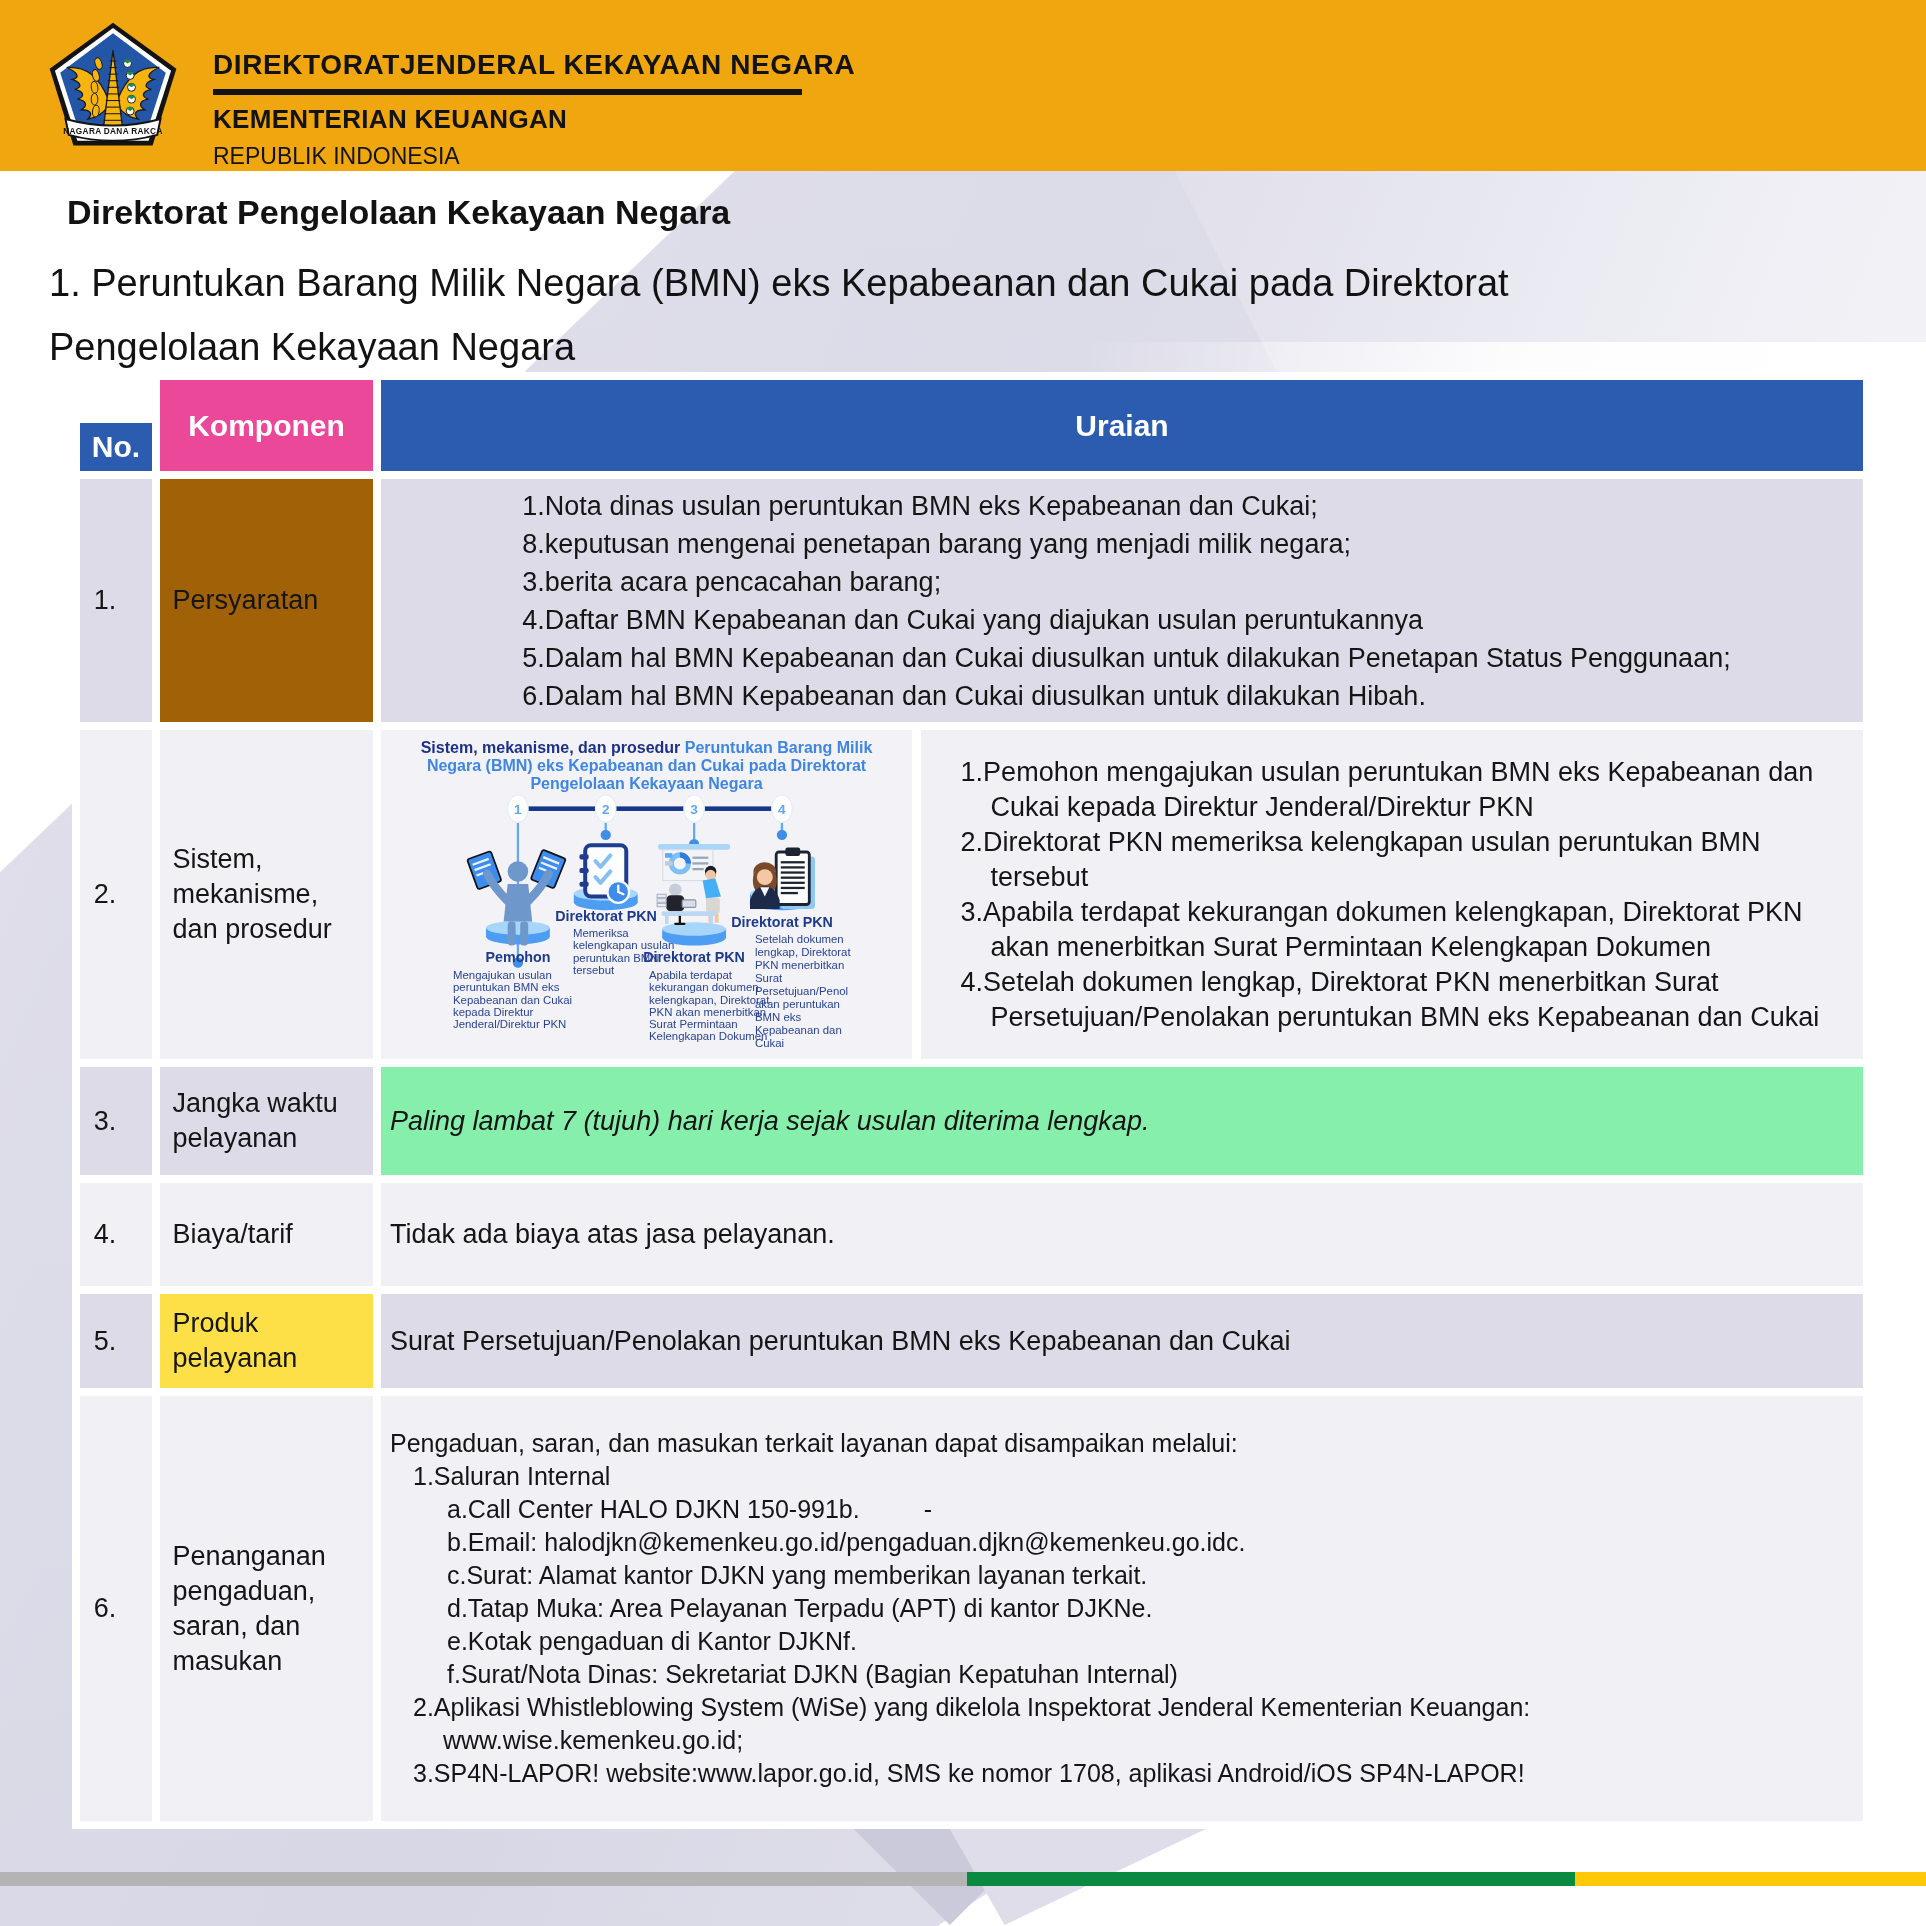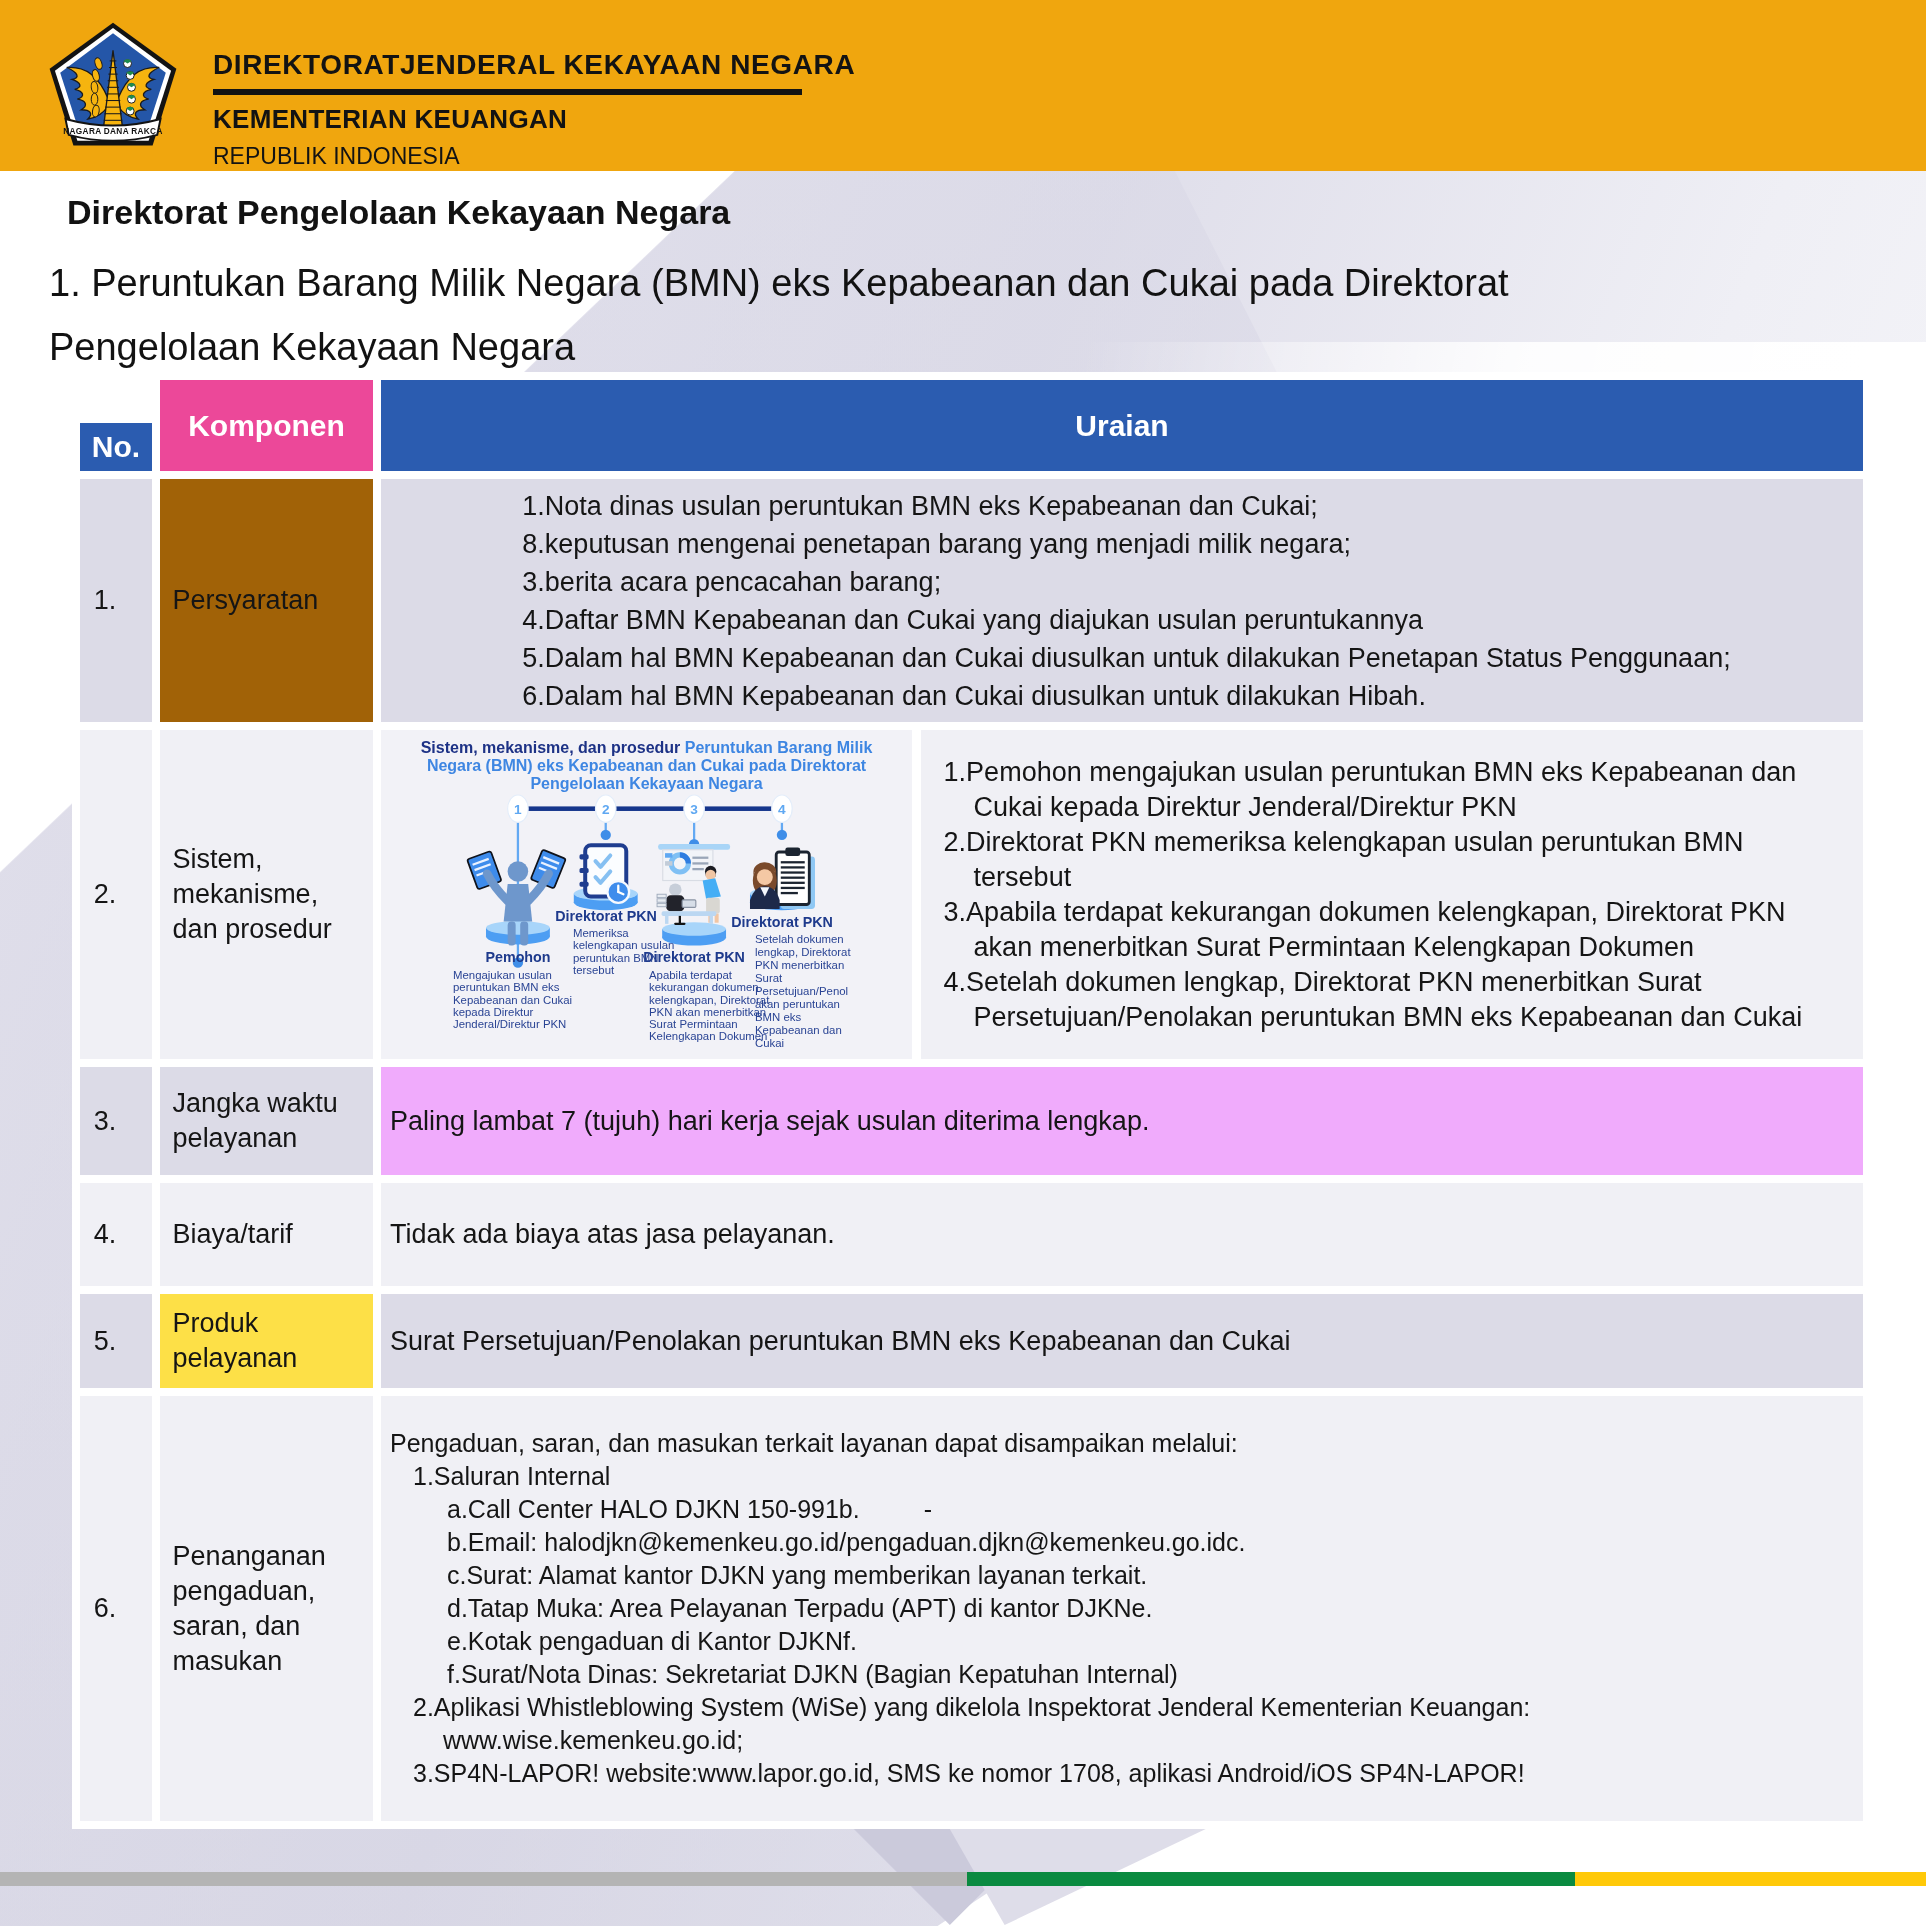--- a/index.html
+++ b/index.html
@@ -47,21 +47,21 @@
   .bg-a{background:#DCDBE7;}
   .bg-b{background:#F0F0F5;}
   .no-cell{align-items:center;padding-left:13.7px;font-size:27px;}
   .komp-cell{align-items:center;padding-left:12.6px;padding-right:9px;
       font-size:27px;line-height:35px;}
   .ur-cell{align-items:center;padding-left:9px;padding-right:23px;font-size:27px;}
   .list-col{display:flex;flex-direction:column;justify-content:center;}
   .r1-list{font-size:27px;line-height:38px;margin-left:23px;}
   .r2-wrap{display:grid;grid-template-columns:531px 1fr;gap:8.6px;background:#fff;padding:0;}
   .r2-right{display:flex;flex-direction:column;justify-content:center;
-      padding-left:23px;padding-right:20.5px;font-size:27px;line-height:35px;}
+      padding-left:40px;padding-right:20.5px;font-size:27px;line-height:35px;}
   .hang{padding-left:30px;text-indent:-30px;}
   .r6-col{justify-content:center;font-size:25px;line-height:33px;padding-left:9px;padding-right:23px;}
   .r6-l1{margin-left:23px;}
   .r6-l2{margin-left:57px;}
   .r6-cont{margin-left:53px;}
   .dash-gap{margin-left:64px;}
 
   
   .flow-cell{position:relative;background:#F2F2F7;overflow:hidden;}
   .flow-title{position:absolute;left:34px;right:34px;top:9px;text-align:center;
@@ -347,21 +347,21 @@
       <div class="bg-b r2-right" style="background: rgb(240, 240, 245);">
         <div class="hang">1.Pemohon mengajukan usulan peruntukan BMN eks Kepabeanan dan Cukai kepada Direktur Jenderal/Direktur PKN</div>
         <div class="hang">2.Direktorat PKN memeriksa kelengkapan usulan peruntukan BMN tersebut</div>
         <div class="hang">3.Apabila terdapat kekurangan dokumen kelengkapan, Direktorat PKN akan menerbitkan Surat Permintaan Kelengkapan Dokumen</div>
         <div class="hang">4.Setelah dokumen lengkap, Direktorat PKN menerbitkan Surat Persetujuan/Penolakan peruntukan BMN eks Kepabeanan dan Cukai</div>
       </div>
     </div>
 
     <div class="cell bg-a no-cell" style="background: rgb(220, 219, 231);">3.</div>
     <div class="cell bg-a komp-cell" style="background: rgb(220, 219, 231);">Jangka waktu pelayanan</div>
-    <div class="cell bg-a ur-cell" style="background: #f0abfc;">Paling lambat 7 (tujuh) hari kerja sejak usulan diterima lengkap.</div>
+    <div class="cell bg-a ur-cell" style="background: #86efac; font-style: italic;">Paling lambat 7 (tujuh) hari kerja sejak usulan diterima lengkap.</div>
 
     <div class="cell bg-b no-cell" style="background: rgb(240, 240, 245);">4.</div>
     <div class="cell bg-b komp-cell" style="background: rgb(240, 240, 245);">Biaya/tarif</div>
     <div class="cell bg-b ur-cell" style="background: rgb(240, 240, 245);">Tidak ada biaya atas jasa pelayanan.</div>
 
     <div class="cell bg-a no-cell" style="background: rgb(220, 219, 231);">5.</div>
     <div class="cell bg-a komp-cell" style="background: #fde047;">Produk pelayanan</div>
     <div class="cell bg-a ur-cell" style="background: rgb(220, 219, 231);">Surat Persetujuan/Penolakan peruntukan BMN eks Kepabeanan dan Cukai</div>
 
     <div class="cell bg-b no-cell" style="background: rgb(240, 240, 245);">6.</div>

